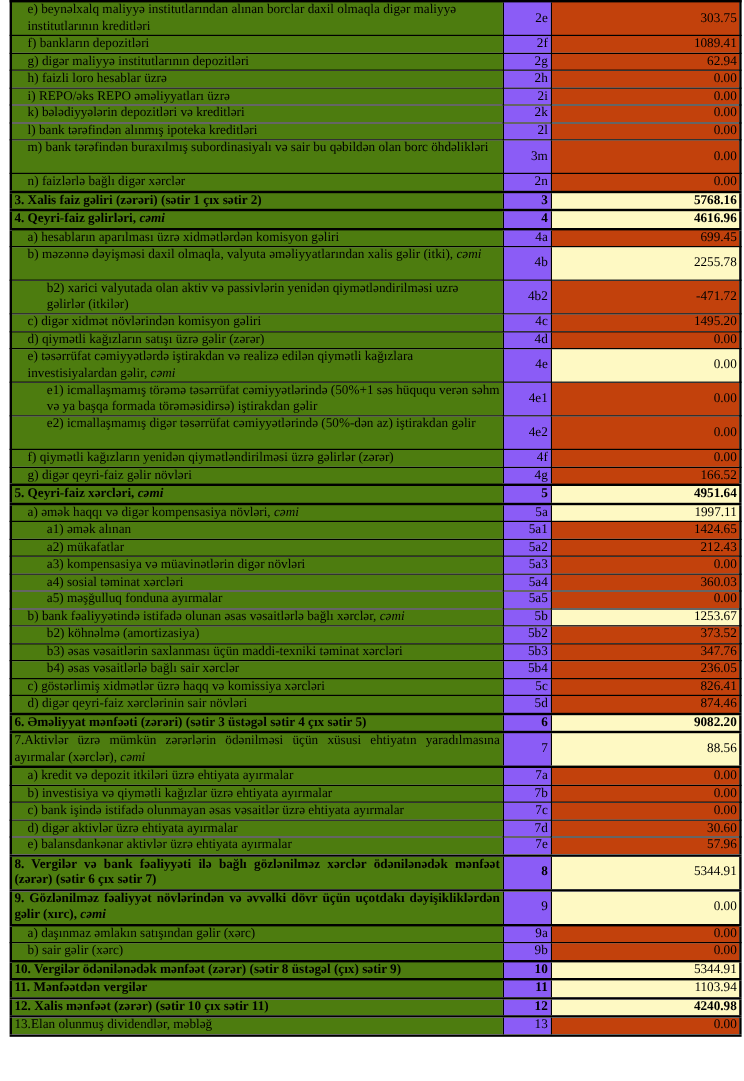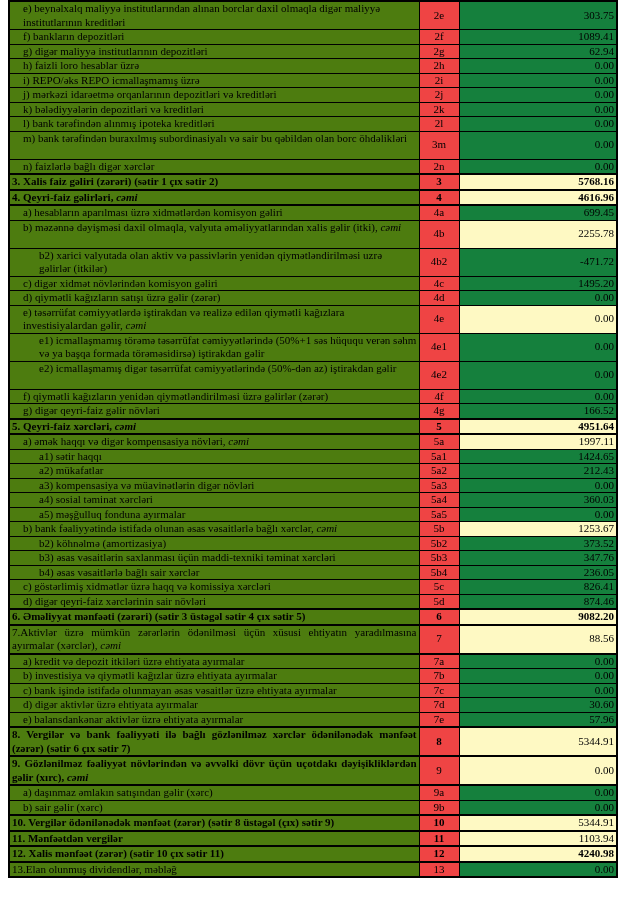--- a/index.html
+++ b/index.html
@@ -31,25 +31,25 @@
     vertical-align: middle;
     overflow: hidden;
   }
   td.c-label {
     background: #4d7c0f;
     text-align: left;
   }
   td.c-label.ind1 { padding-left: 13px; }
   td.c-label.ind2 { padding-left: 29px; }
   td.c-code {
-    background: #ef4444;
-    text-align: center;
+    background: #8b5cf6;
+    text-align: right;
   }
   td.c-value {
-    background: #15803d;
+    background: #c2410c;
     text-align: right;
     vertical-align: top;
     padding-right: 3px;
   }
   td.c-value.y { background: #fef9c3; }
   .b { font-weight: bold; }
   td.just { text-align: justify; }
   tr.tall td { height: 27px; }
   tr.tall td.c-label { vertical-align: top; }
   tr.section td {
@@ -86,30 +86,25 @@
     <td class="c-value">62.94</td>
   </tr>
 
   <tr>
     <td class="c-label ind1"><span>h) faizli loro hesablar üzrə</span></td>
     <td class="c-code">2h</td>
     <td class="c-value">0.00</td>
   </tr>
 
   <tr>
-    <td class="c-label ind1"><span>i) REPO/əks REPO icmallaşmamış üzrə</span></td>
+    <td class="c-label ind1"><span>i) REPO/əks REPO əməliyyatları üzrə</span></td>
     <td class="c-code">2i</td>
     <td class="c-value">0.00</td>
   </tr>
 
-  <tr>
-    <td class="c-label ind1"><span>j) mərkəzi idarəetmə orqanlarının depozitləri və kreditləri</span></td>
-    <td class="c-code">2j</td>
-    <td class="c-value">0.00</td>
-  </tr>
 
   <tr>
     <td class="c-label ind1"><span>k) bələdiyyələrin depozitləri və kreditləri</span></td>
     <td class="c-code">2k</td>
     <td class="c-value">0.00</td>
   </tr>
 
   <tr>
     <td class="c-label ind1"><span>l) bank tərəfindən alınmış ipoteka kreditləri</span></td>
     <td class="c-code">2l</td>
@@ -207,21 +202,21 @@
     <td class="c-value b y">4951.64</td>
   </tr>
 
   <tr>
     <td class="c-label ind1"><span>a) əmək haqqı və digər kompensasiya növləri, </span><i>cəmi</i></td>
     <td class="c-code">5a</td>
     <td class="c-value y">1997.11</td>
   </tr>
 
   <tr>
-    <td class="c-label ind2"><span>a1) sətir haqqı</span></td>
+    <td class="c-label ind2"><span>a1) əmək alınan</span></td>
     <td class="c-code">5a1</td>
     <td class="c-value">1424.65</td>
   </tr>
 
   <tr>
     <td class="c-label ind2"><span>a2) mükafatlar</span></td>
     <td class="c-code">5a2</td>
     <td class="c-value">212.43</td>
   </tr>
 

